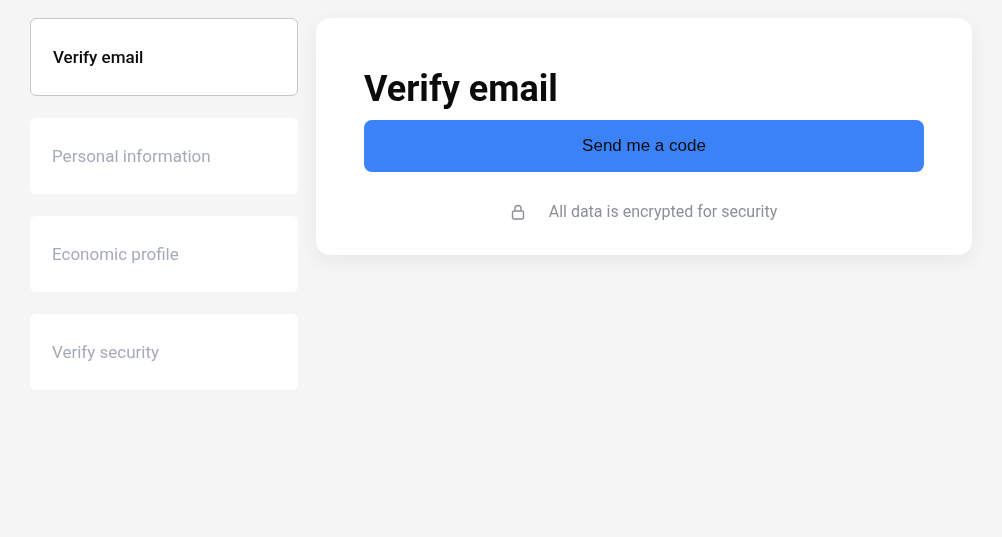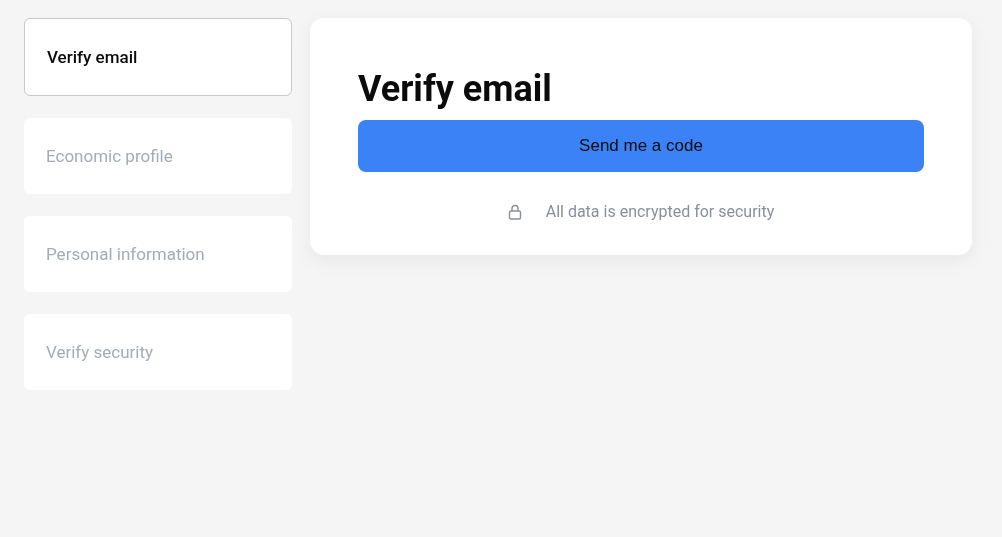--- a/index.html
+++ b/index.html
@@ -10,21 +10,21 @@
     body {
       font-family: -apple-system, BlinkMacSystemFont, "Segoe UI", Roboto, Helvetica, Arial, sans-serif;
       background: #f5f5f5;
       width: 1002px;
       height: 537px;
       overflow: hidden;
     }
     .container {
       display: flex;
       gap: 18px;
-      padding: 18px 30px 18px 24px;
+      padding: 18px 30px 18px 30px;
     }
     .sidebar {
       width: 268px;
       display: flex;
       flex-direction: column;
       gap: 22px;
     }
     .sidebar-item {
       background: #ffffff;
       border-radius: 6px;
@@ -86,24 +86,24 @@
 </head>
 <body>
 
 <div class="container">
 
   <div class="sidebar">
     <div class="sidebar-item active">
       <span>Verify email</span>
     </div>
     <div class="sidebar-item">
-      <span>Economic profile</span>
+      <span>Personal information</span>
     </div>
     <div class="sidebar-item">
-      <span>Personal information</span>
+      <span>Economic profile</span>
     </div>
     <div class="sidebar-item">
       <span>Verify security</span>
     </div>
   </div>
 
   <div class="main-card">
     <h1 class="page-title">Verify email</h1>
 
     <button class="send-button">Send me a code</button>

